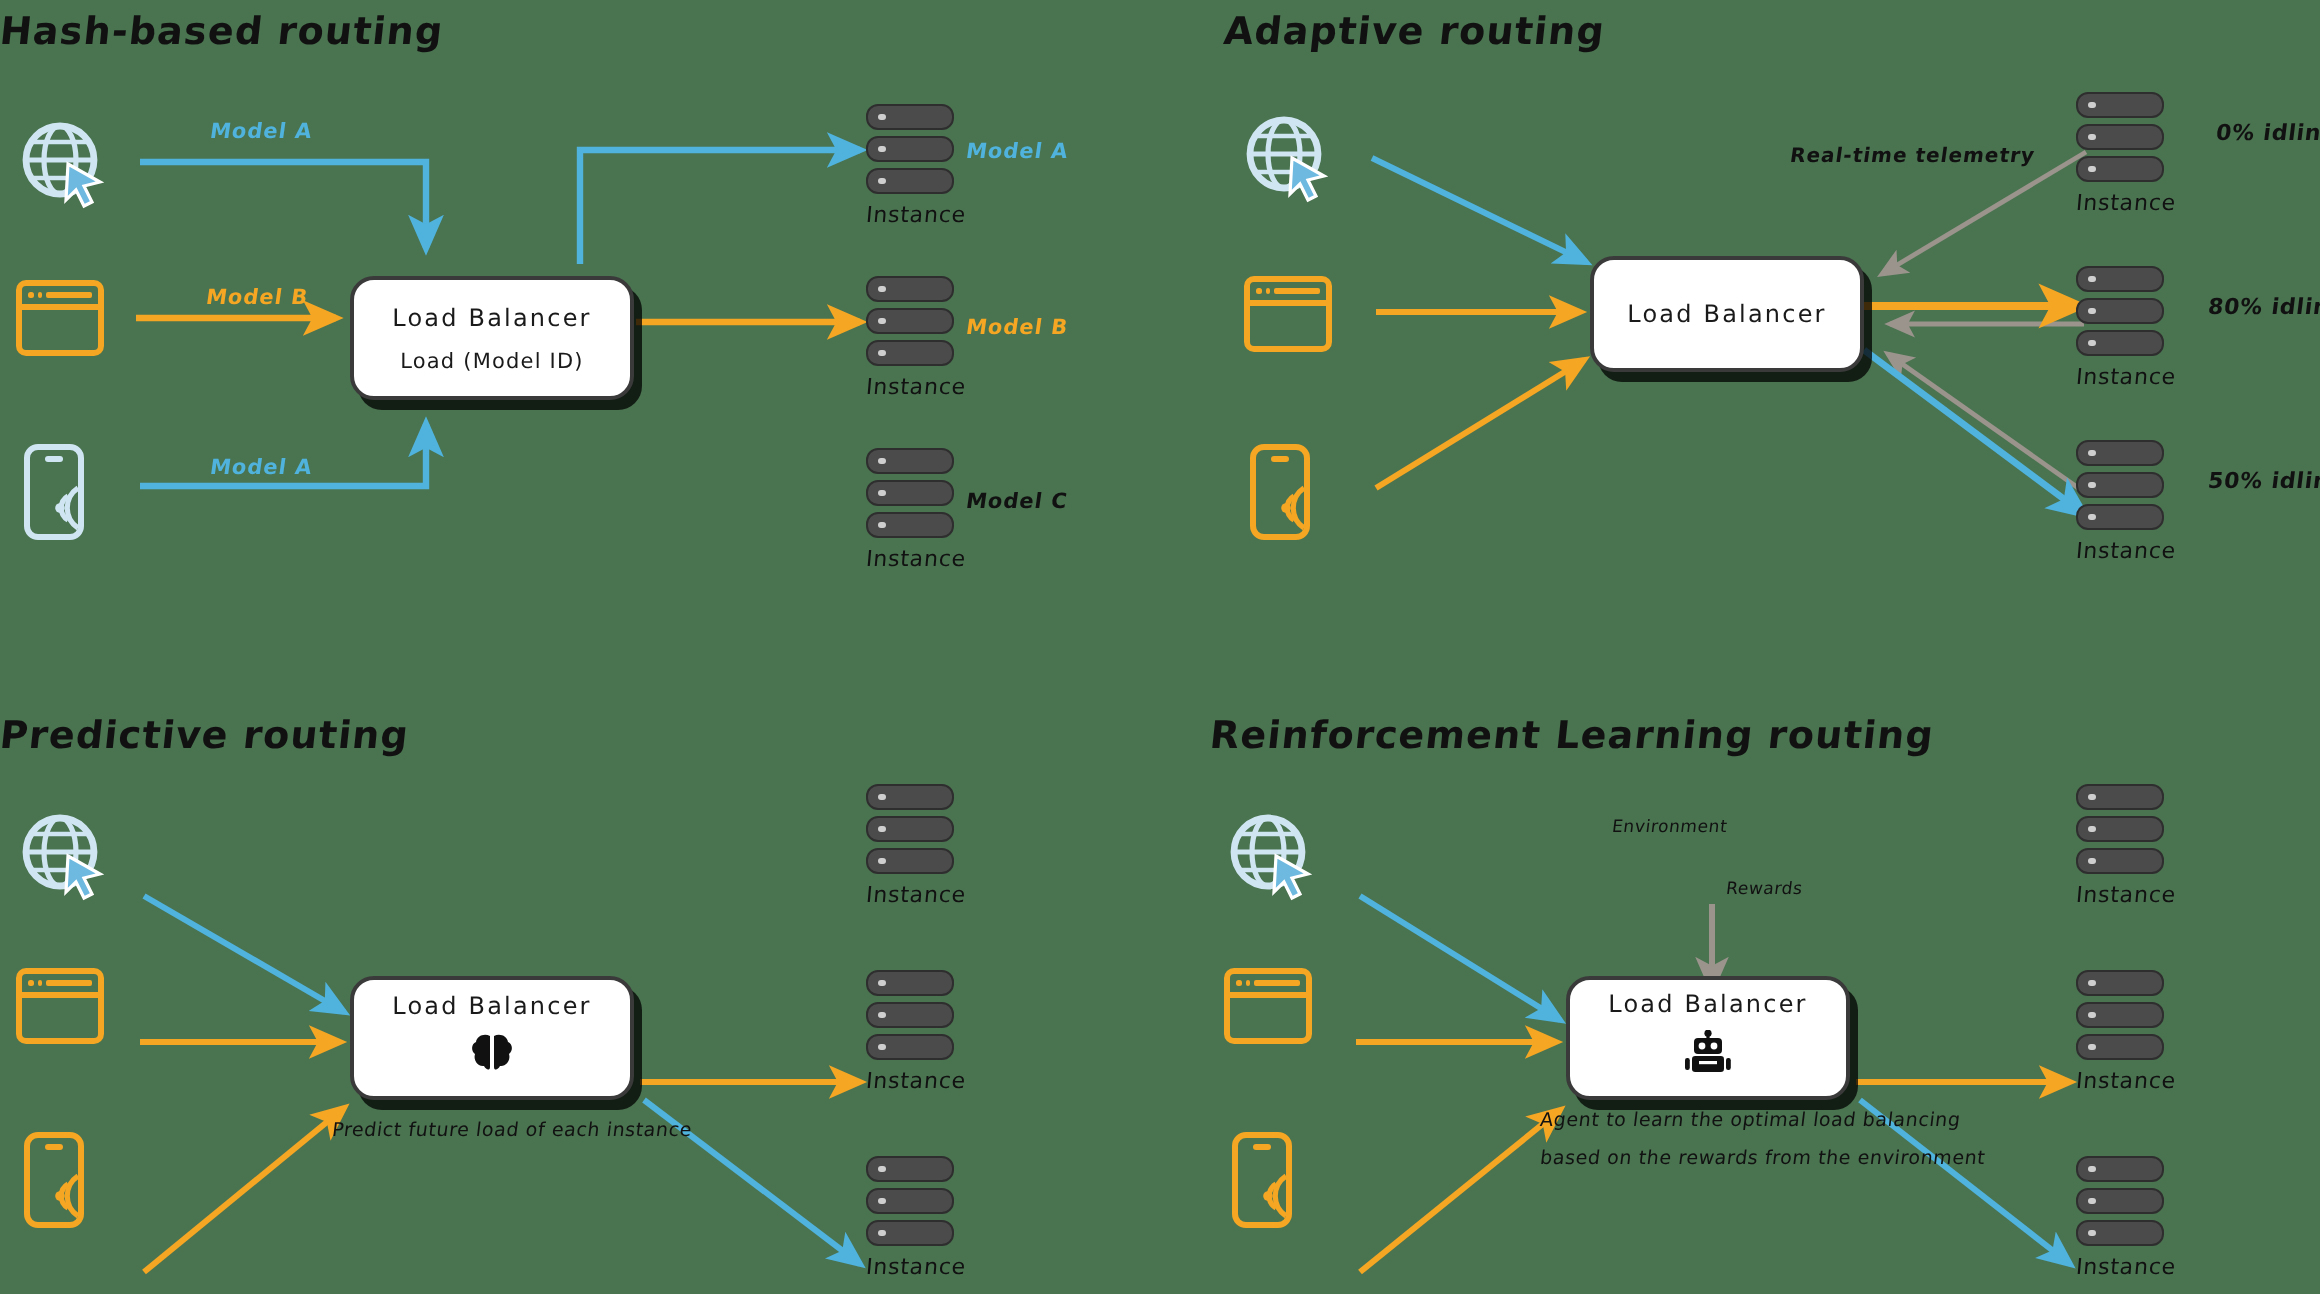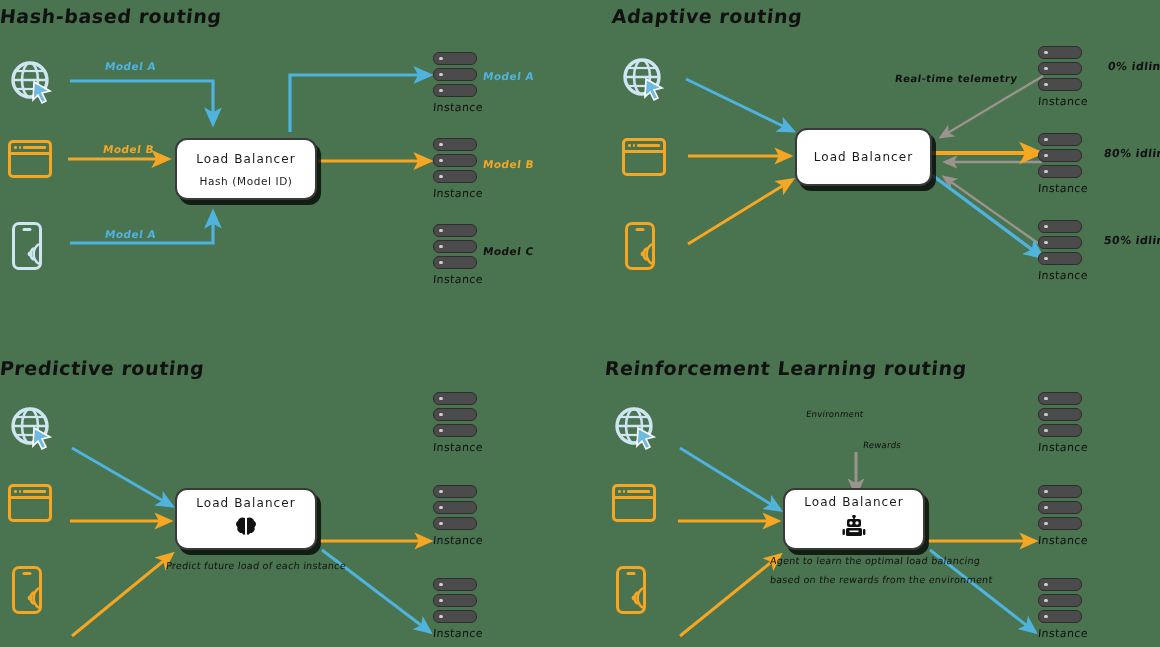--- a/index.html
+++ b/index.html
@@ -160,21 +160,21 @@
     <path d="M13,26 a12,12 0 0 1 0,-20" fill="none" stroke="#cfe6f2" stroke-width="2.6"></path>
     <circle cx="4" cy="16" r="2.4" fill="#cfe6f2"></circle>
   </svg>
 
   <div class="edge-label lb-blue" style="left:105px;top:60px;">Model A</div>
   <div class="edge-label lb-orange" style="left:103px;top:143px;">Model B</div>
   <div class="edge-label lb-blue" style="left:105px;top:228px;">Model A</div>
 
   <div class="lb" style="left:175px;top:138px;width:142px;height:62px;">
     <div class="lb-title">Load Balancer</div>
-    <div class="lb-sub">Hash (Model ID)</div>
+    <div class="lb-sub">Load (Model ID)</div>
   </div>
 
   <div class="instance" style="left:433px;top:52px;">
     <div class="srv">
           <i class="led"></i>
         </div>
     <div class="srv">
           <i class="led"></i>
         </div>
     <div class="srv">

